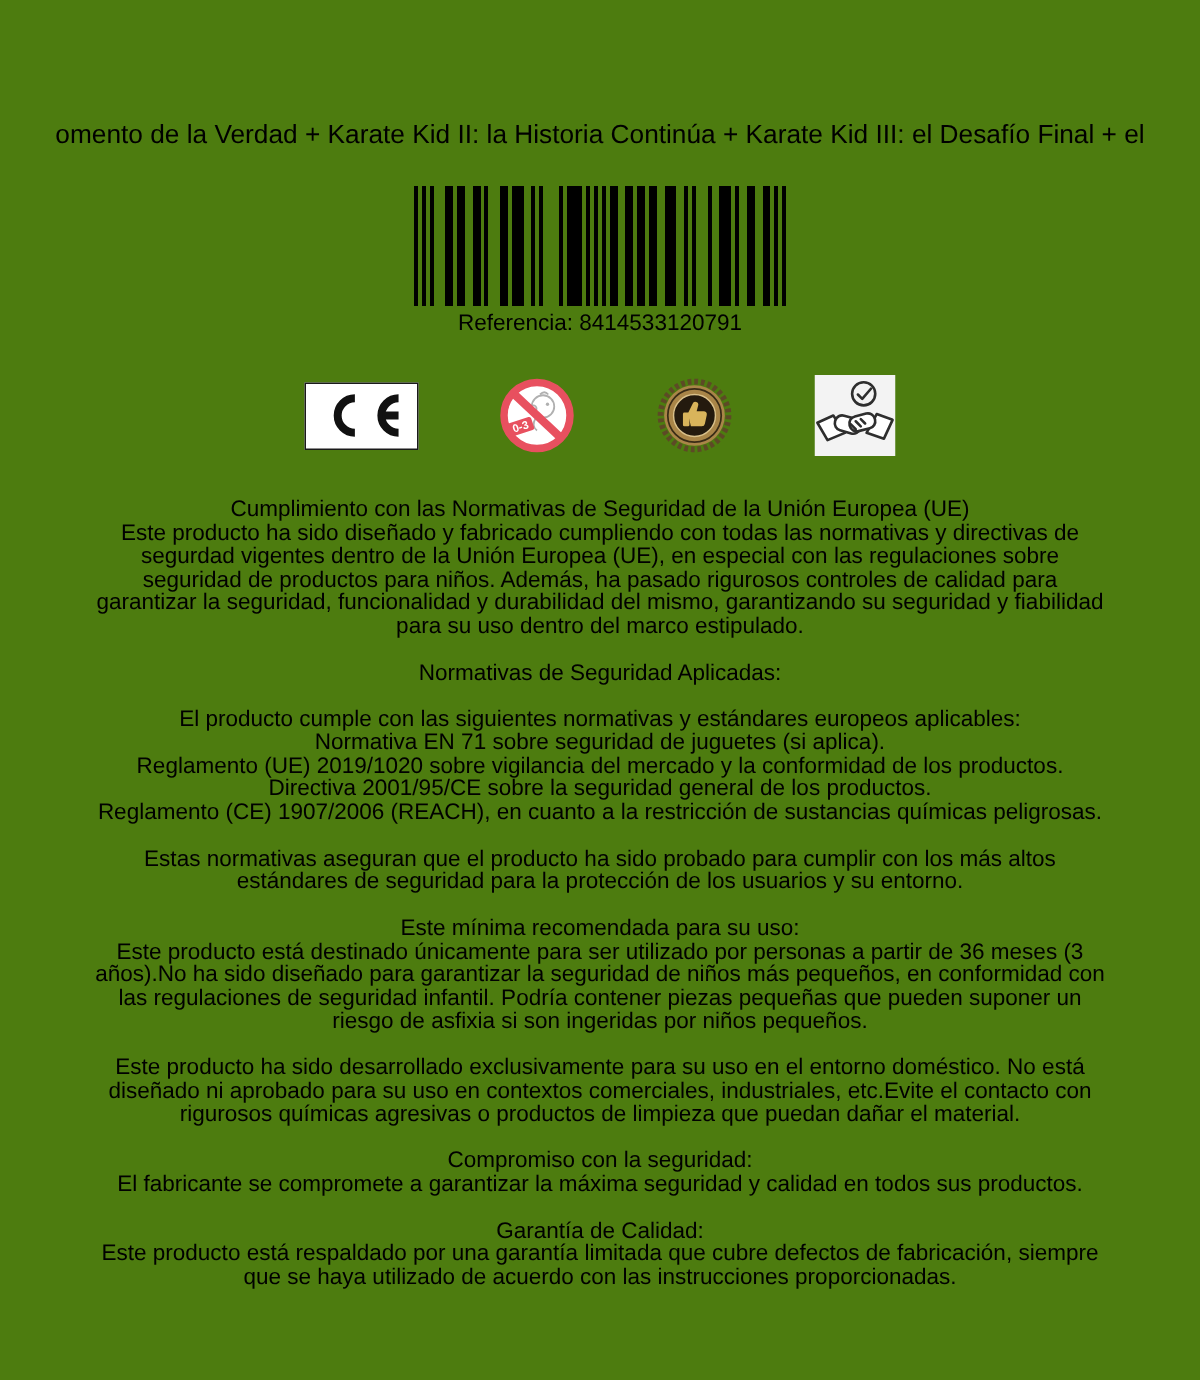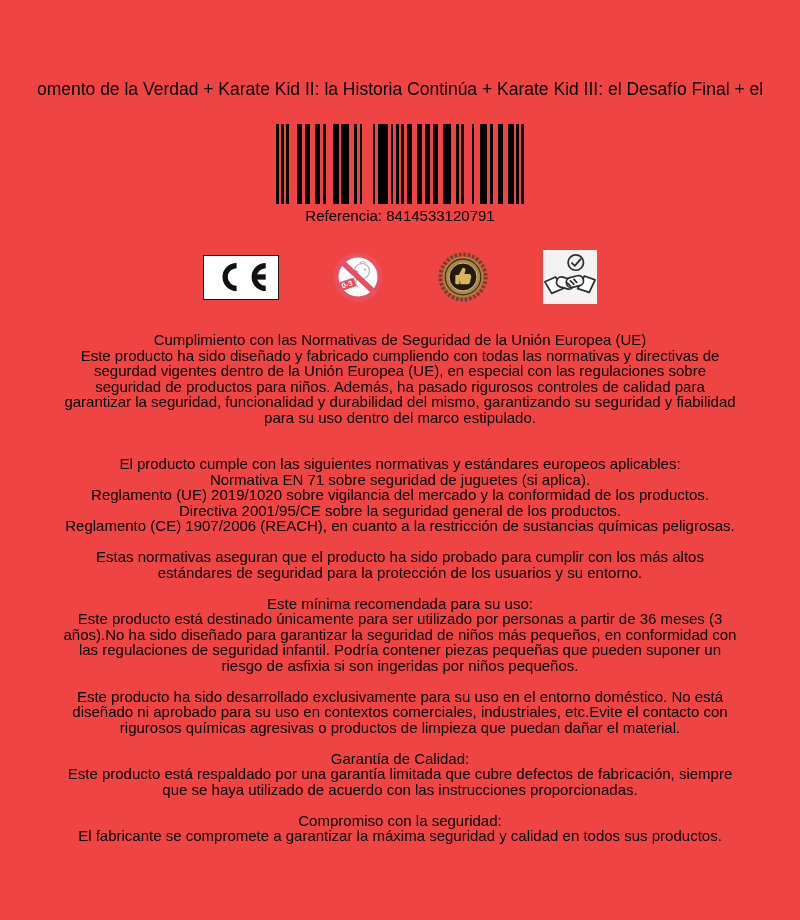--- a/index.html
+++ b/index.html
@@ -1,17 +1,17 @@
 <!DOCTYPE html>
 <html><head>
 <meta charset="utf-8">
 <style>
   html,body{margin:0;padding:0;}
   body{width:800px;height:920px;background:#fff;font-family:"Liberation Sans",sans-serif;color:#000;}
-  .page{position:relative;width:800px;height:920px;background:#ef4444;overflow:hidden;}
+  .page{position:relative;width:800px;height:920px;background:#4d7c0f;overflow:hidden;}
 
   .title{position:absolute;top:79px;left:0;width:800px;text-align:center;
          font-size:17.5px;line-height:21px;white-space:nowrap;overflow:hidden;}
 
   .barcode-wrap{position:absolute;top:124px;left:0;width:800px;display:flex;justify-content:center;}
   .barcode-wrap svg{display:block;}
 
   .reference{position:absolute;top:207px;left:0;width:800px;text-align:center;font-size:15px;}
 
   .icons-row{position:absolute;top:250px;left:0;width:800px;height:54px;
@@ -121,40 +121,41 @@
     </svg>
 
   </div>
 
   <div class="content">
     <div class="section">
       <div class="sec-heading">Cumplimiento con las Normativas de Seguridad de la Unión Europea (UE)</div>
       <div class="sec-body">Este producto ha sido diseñado y fabricado cumpliendo con todas las normativas y directivas de segurdad vigentes dentro de la Unión Europea (UE), en especial con las regulaciones sobre seguridad de productos para niños. Además, ha pasado rigurosos controles de calidad para garantizar la seguridad, funcionalidad y durabilidad del mismo, garantizando su seguridad y fiabilidad para su uso dentro del marco estipulado.</div>
     </div>
     <div class="section">
+      <div class="sec-heading">Normativas de Seguridad Aplicadas:</div>
       <div class="sec-body">
 El producto cumple con las siguientes normativas y estándares europeos aplicables:
 Normativa EN 71 sobre seguridad de juguetes (si aplica).
 Reglamento (UE) 2019/1020 sobre vigilancia del mercado y la conformidad de los productos.
 Directiva 2001/95/CE sobre la seguridad general de los productos.
 Reglamento (CE) 1907/2006 (REACH), en cuanto a la restricción de sustancias químicas peligrosas.</div>
     </div>
     <div class="section">
       <div class="sec-body">Estas normativas aseguran que el producto ha sido probado para cumplir con los más altos estándares de seguridad para la protección de los usuarios y su entorno.</div>
     </div>
     <div class="section">
       <div class="sec-heading">Este mínima recomendada para su uso:</div>
       <div class="sec-body">Este producto está destinado únicamente para ser utilizado por personas a partir de 36 meses (3 años).No ha sido diseñado para garantizar la seguridad de niños más pequeños, en conformidad con las regulaciones de seguridad infantil. Podría contener piezas pequeñas que pueden suponer un riesgo de asfixia si son ingeridas por niños pequeños.</div>
     </div>
     <div class="section">
       <div class="sec-body">Este producto ha sido desarrollado exclusivamente para su uso en el entorno doméstico. No está diseñado ni aprobado para su uso en contextos comerciales, industriales, etc.Evite el contacto con rigurosos químicas agresivas o productos de limpieza que puedan dañar el material.</div>
     </div>
     <div class="section">
+      <div class="sec-heading">Compromiso con la seguridad:</div>
+      <div class="sec-body">El fabricante se compromete a garantizar la máxima seguridad y calidad en todos sus productos.</div>
+    </div>
+    <div class="section">
       <div class="sec-heading">Garantía de Calidad:</div>
       <div class="sec-body">Este producto está respaldado por una garantía limitada que cubre defectos de fabricación, siempre que se haya utilizado de acuerdo con las instrucciones proporcionadas.</div>
-    </div>
-    <div class="section">
-      <div class="sec-heading">Compromiso con la seguridad:</div>
-      <div class="sec-body">El fabricante se compromete a garantizar la máxima seguridad y calidad en todos sus productos.</div>
     </div>
   </div>
 
 </div>
 
 </body></html>

